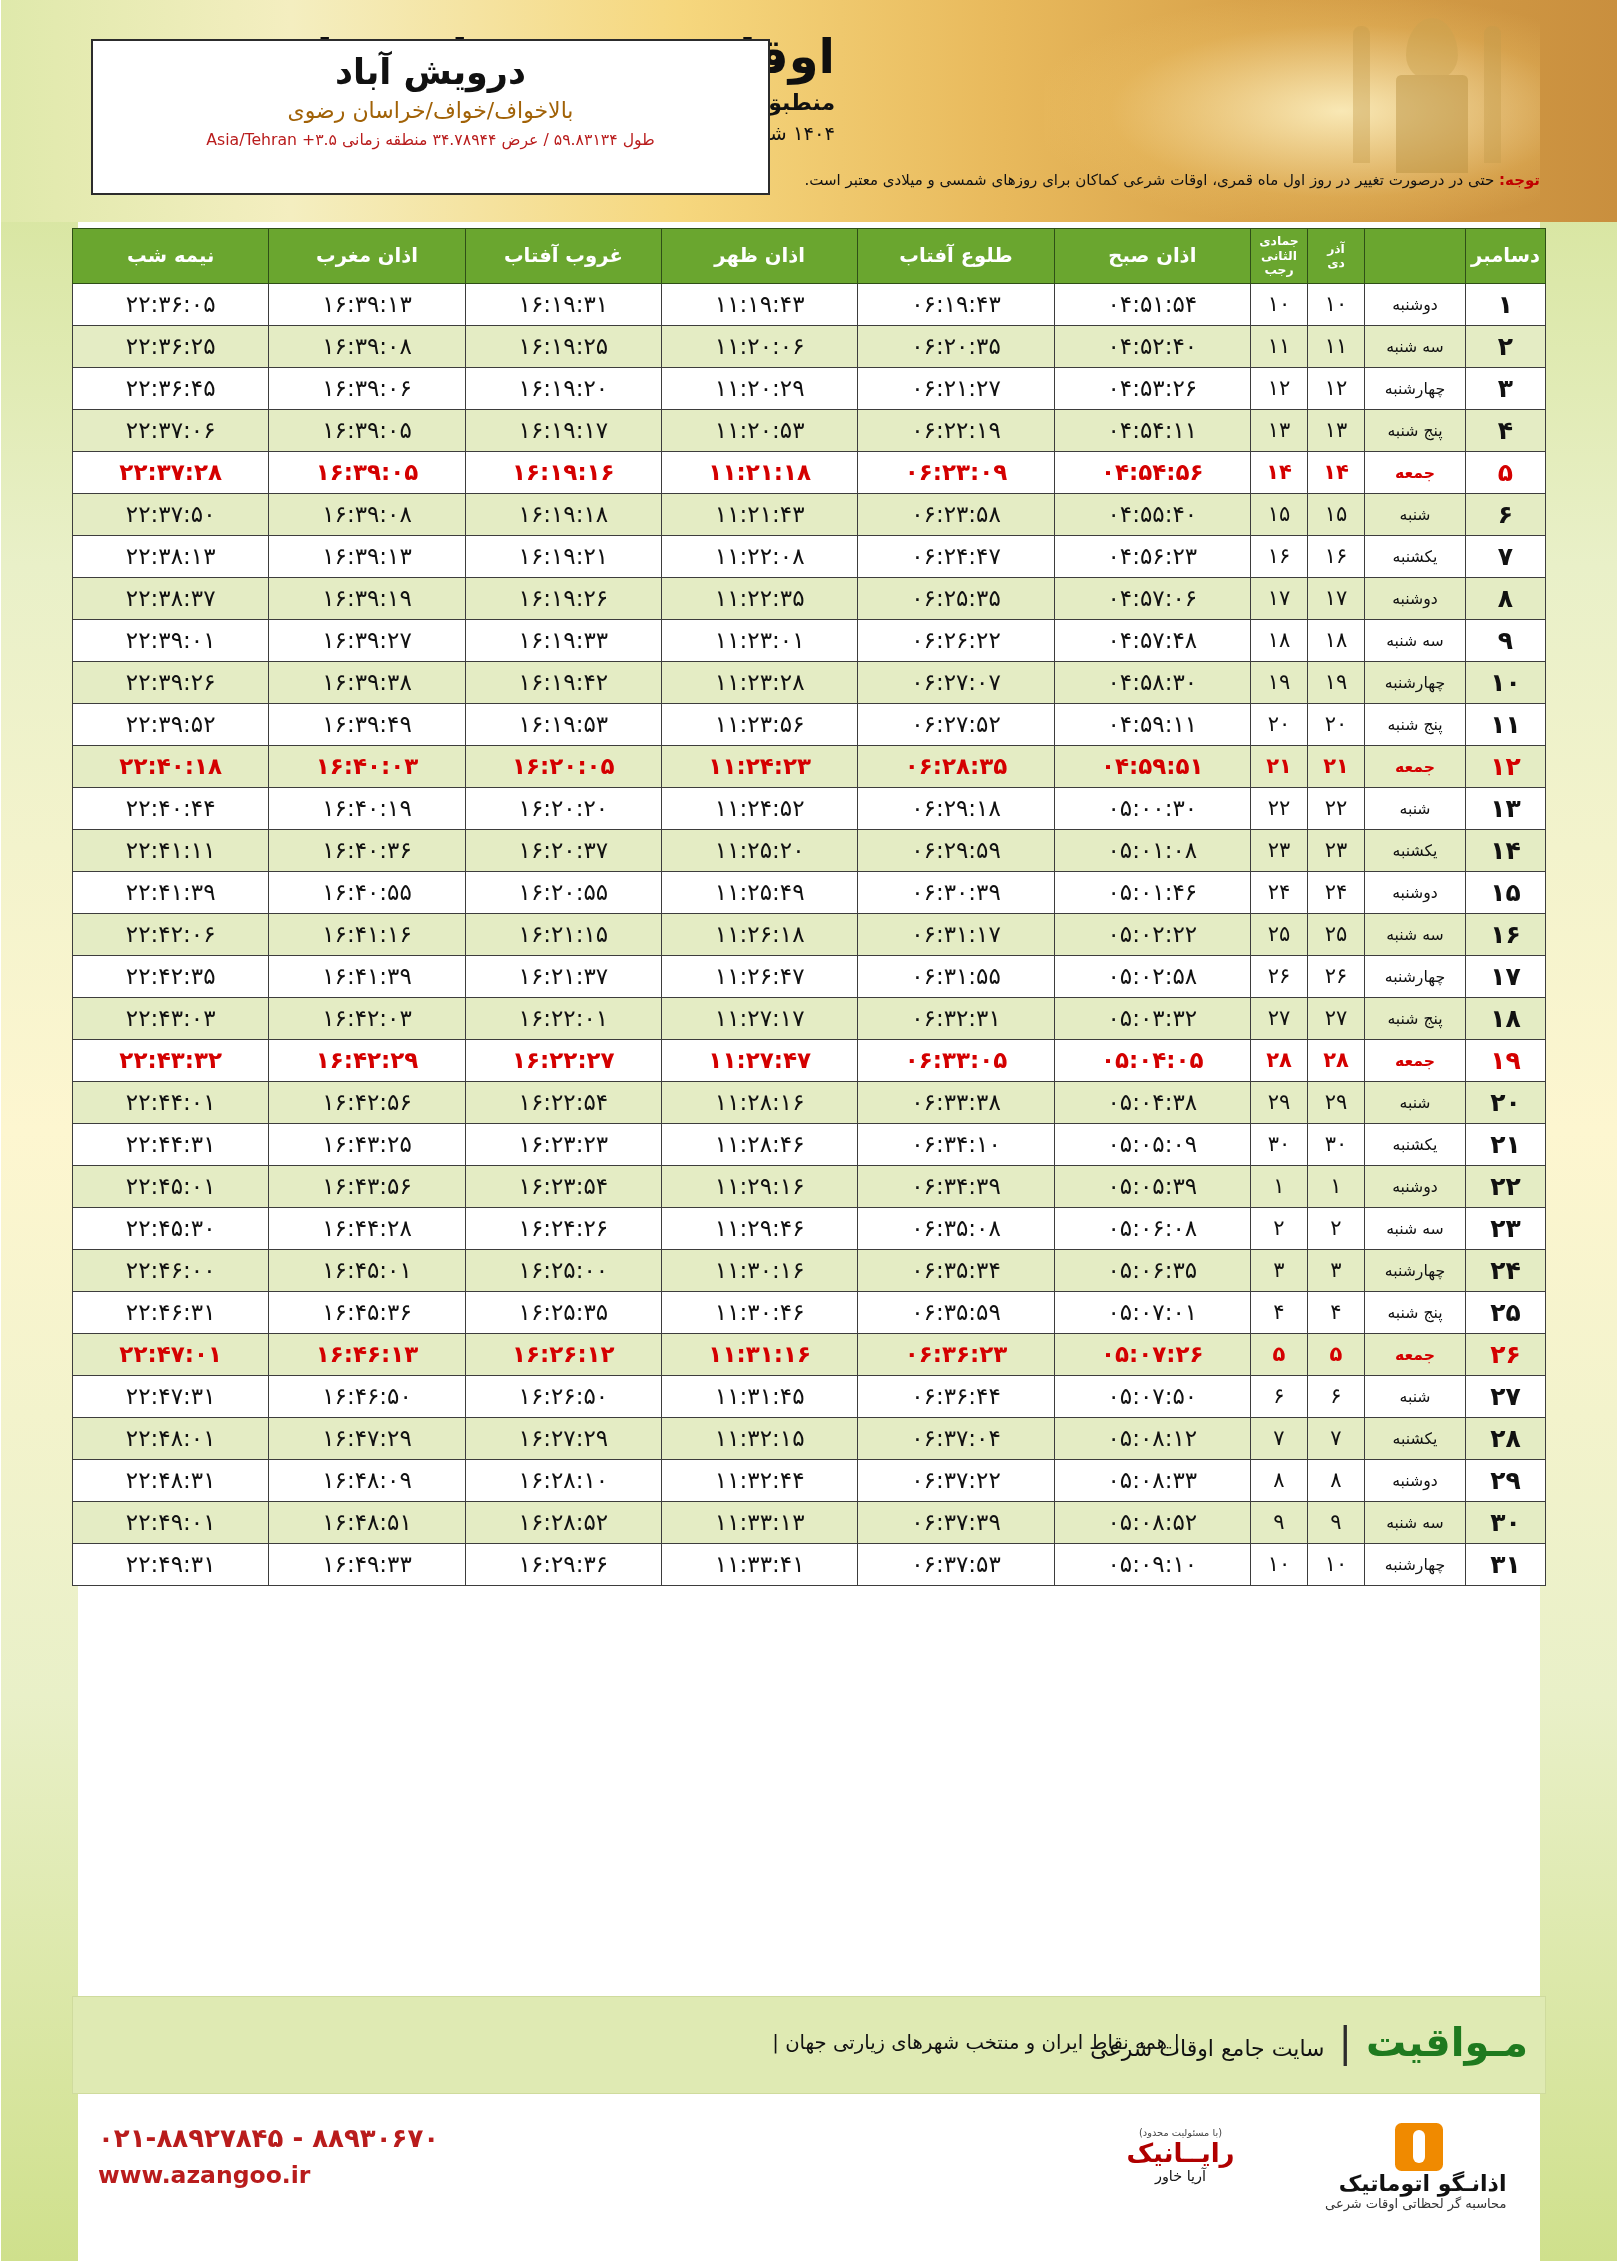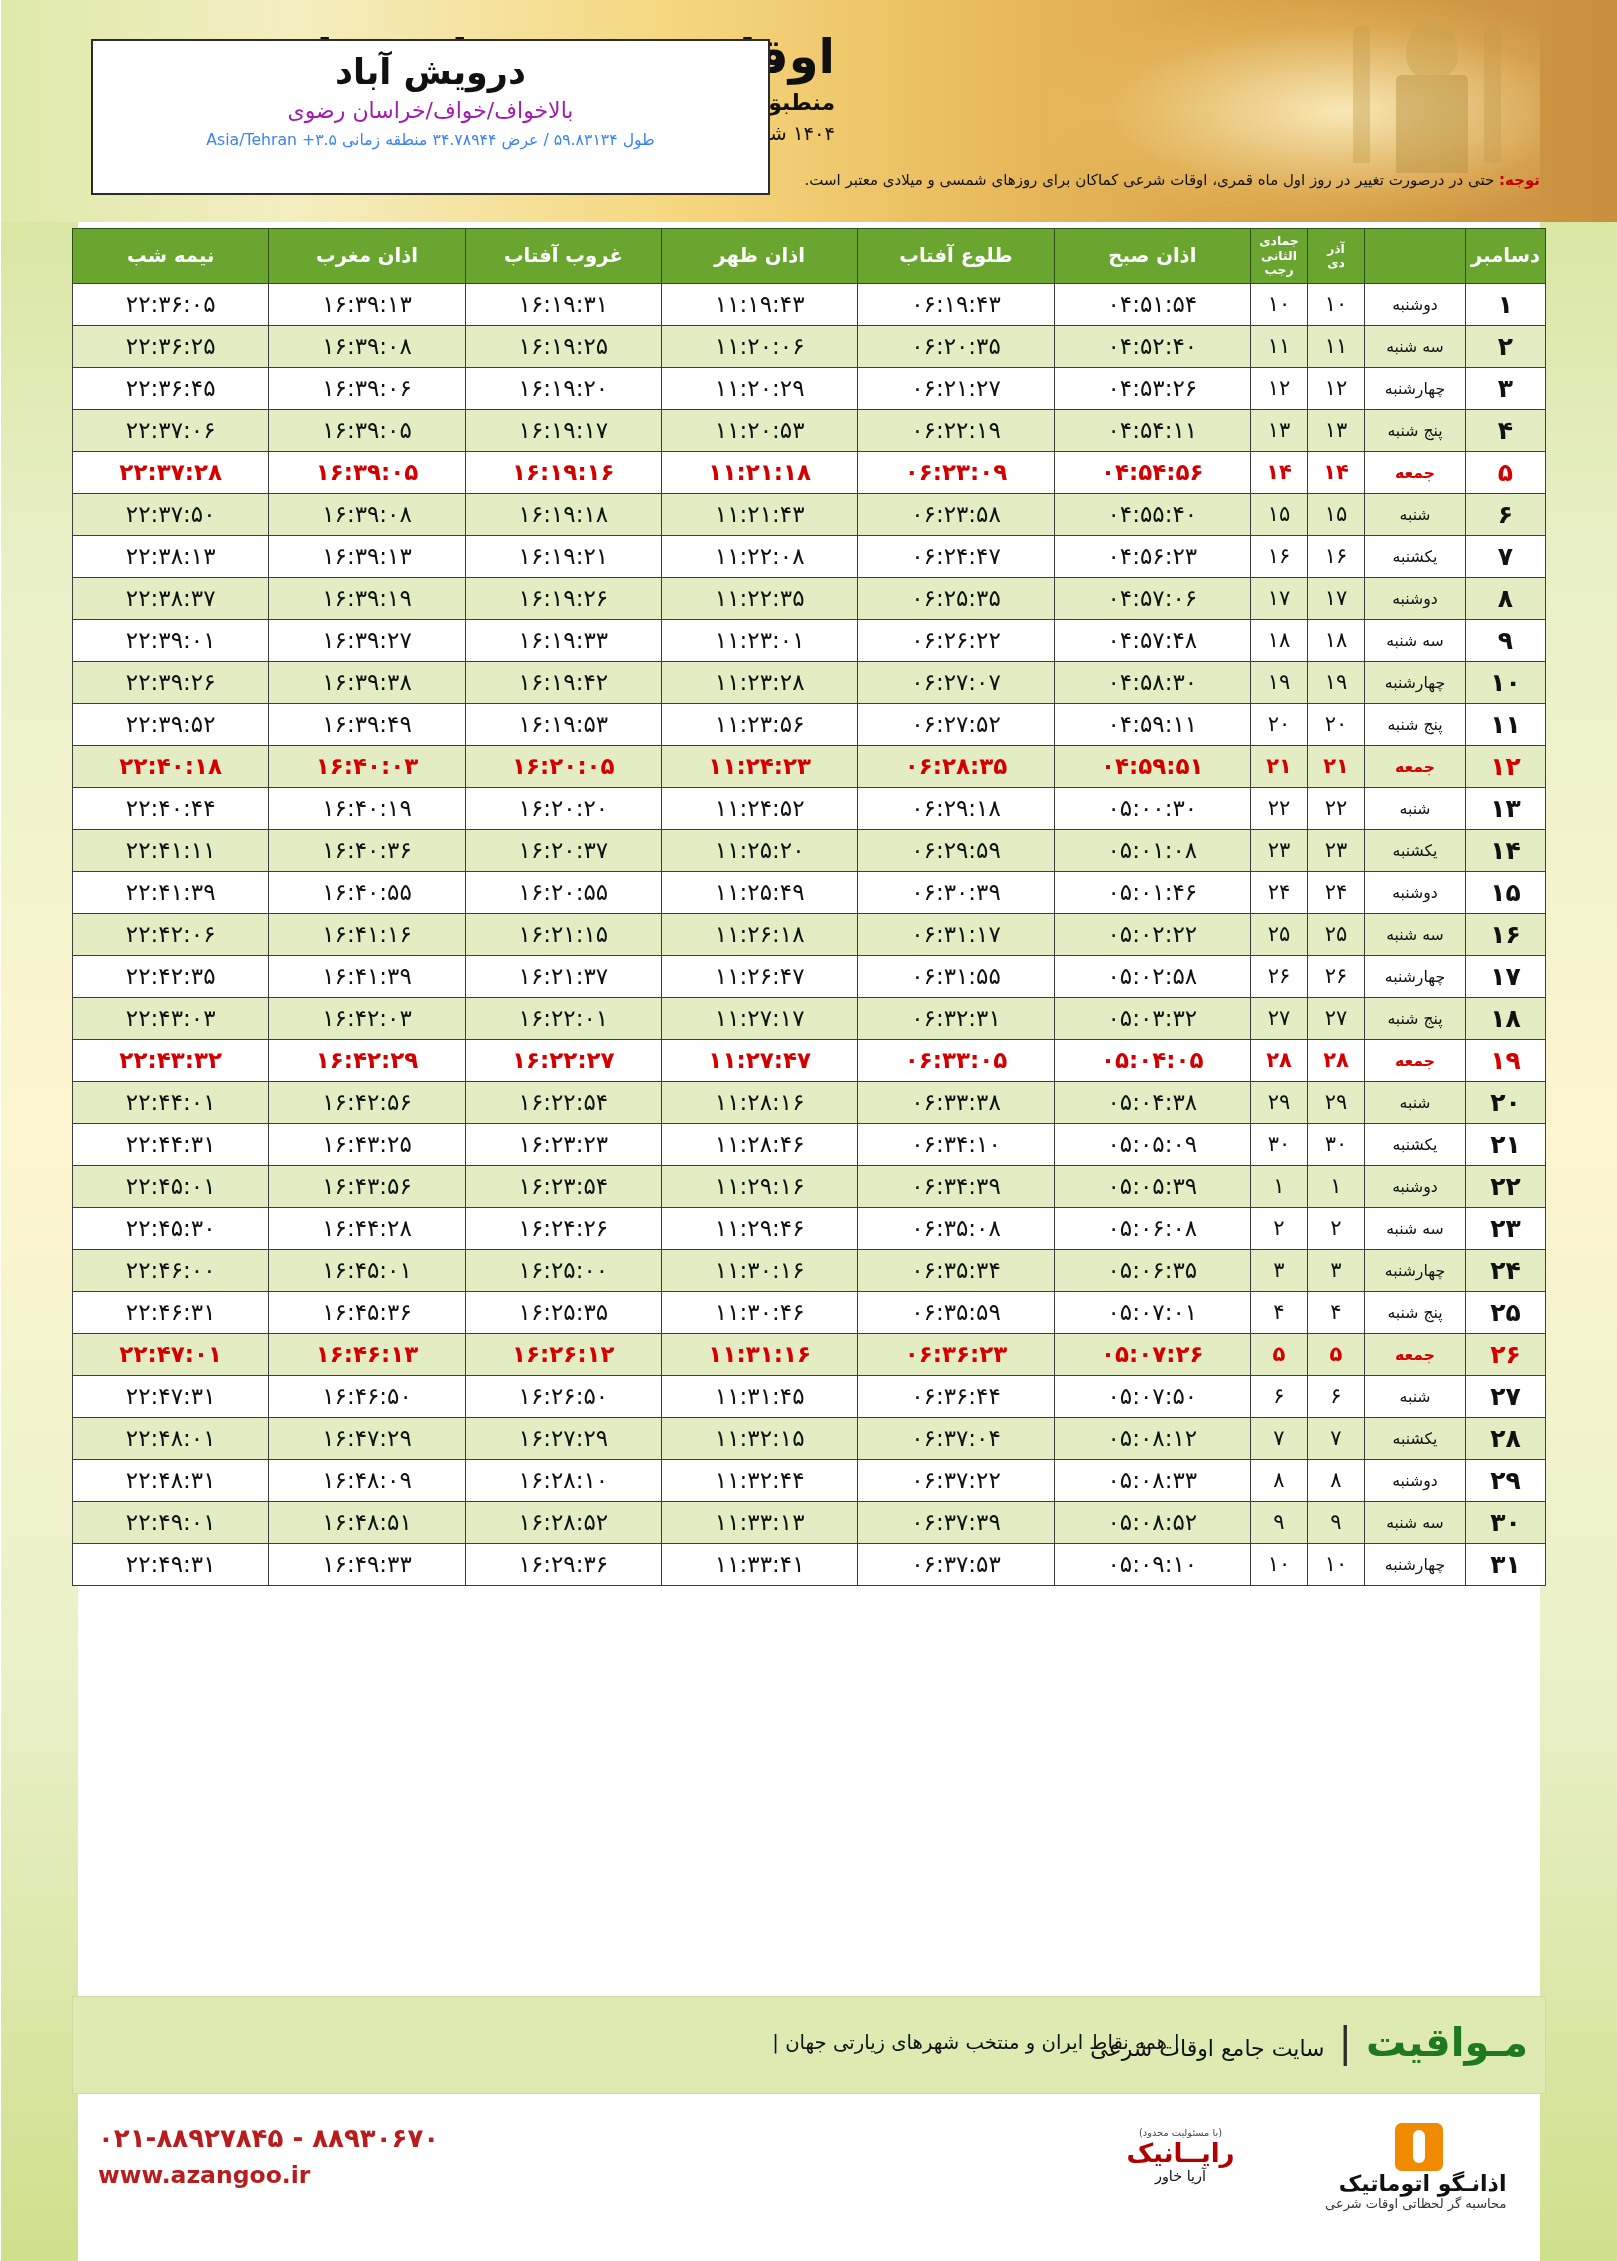--- a/index.html
+++ b/index.html
@@ -41,22 +41,22 @@
     position:absolute;top:26px;width:17px;height:137px;background:#c49b4c;opacity:.40;border-radius:7.8px 7.8px 0 0;
   }
 
   
   .city-box{
     position:absolute;right:848px;top:39px;width:679px;height:156px;
     border:2px solid #2c2c2c;background:#ffffff;box-sizing:border-box;
     text-align:center;
   }
   .city-name{font-size:35px;font-weight:bold;color:#111;margin-top:11.7px;line-height:1.1;}
-  .city-sub{font-size:22px;color:#a21caf;margin-top:6.5px;}
-  .city-geo{font-size:15.7px;color:#3b82f6;margin-top:7.8px;direction:rtl;}
+  .city-sub{font-size:22px;color:#a16207;margin-top:6.5px;}
+  .city-geo{font-size:15.7px;color:#b91c1c;margin-top:7.8px;direction:rtl;}
 
   .title-wrap{
     position:absolute;left:91px;top:31px;width:744px;text-align:right;direction:rtl;
   }
   .title-main{font-size:48px;font-weight:bold;color:#0f0f0f;line-height:1.05;}
   .title-sub{font-size:22px;font-weight:bold;color:#111;margin-top:9px;}
   .title-dates{font-size:19.6px;color:#111;margin-top:6.5px;}
 
   .note{
     position:absolute;right:78px;top:171px;width:1461px;text-align:right;

